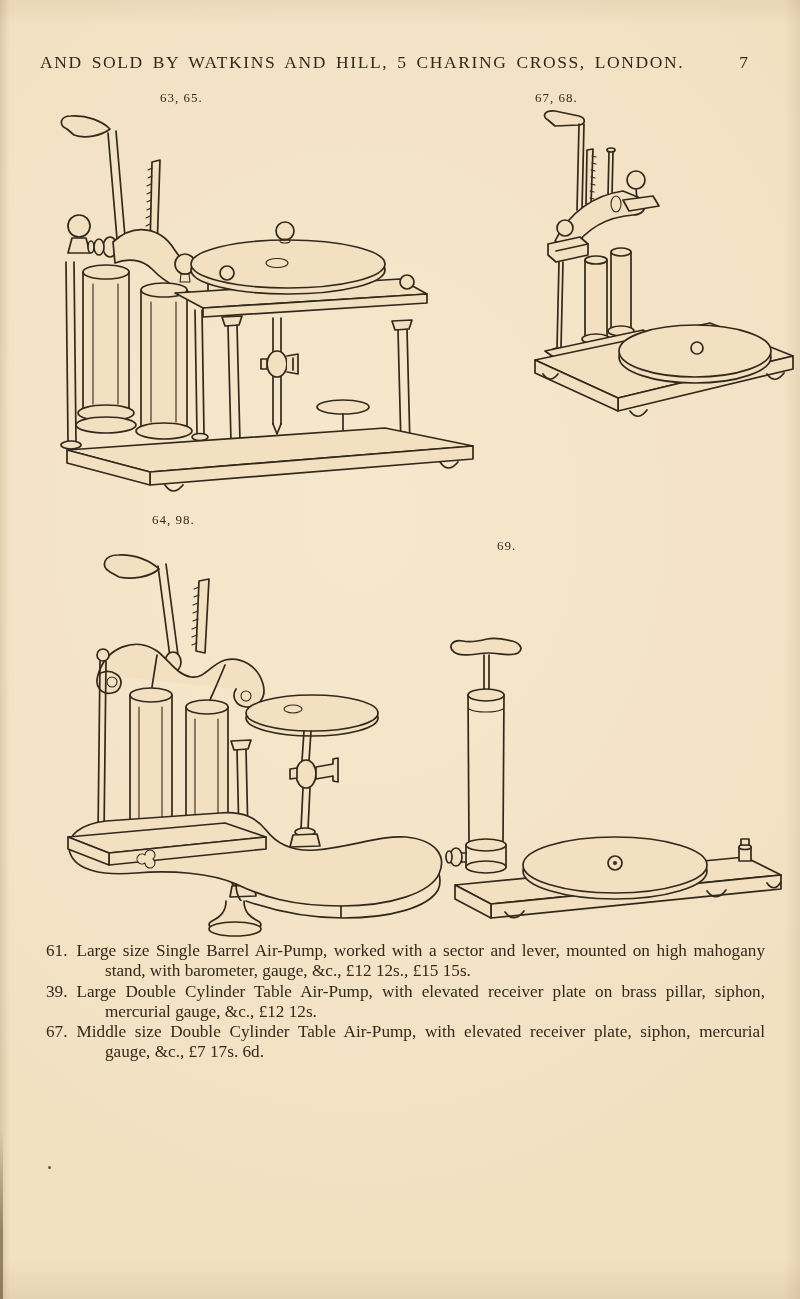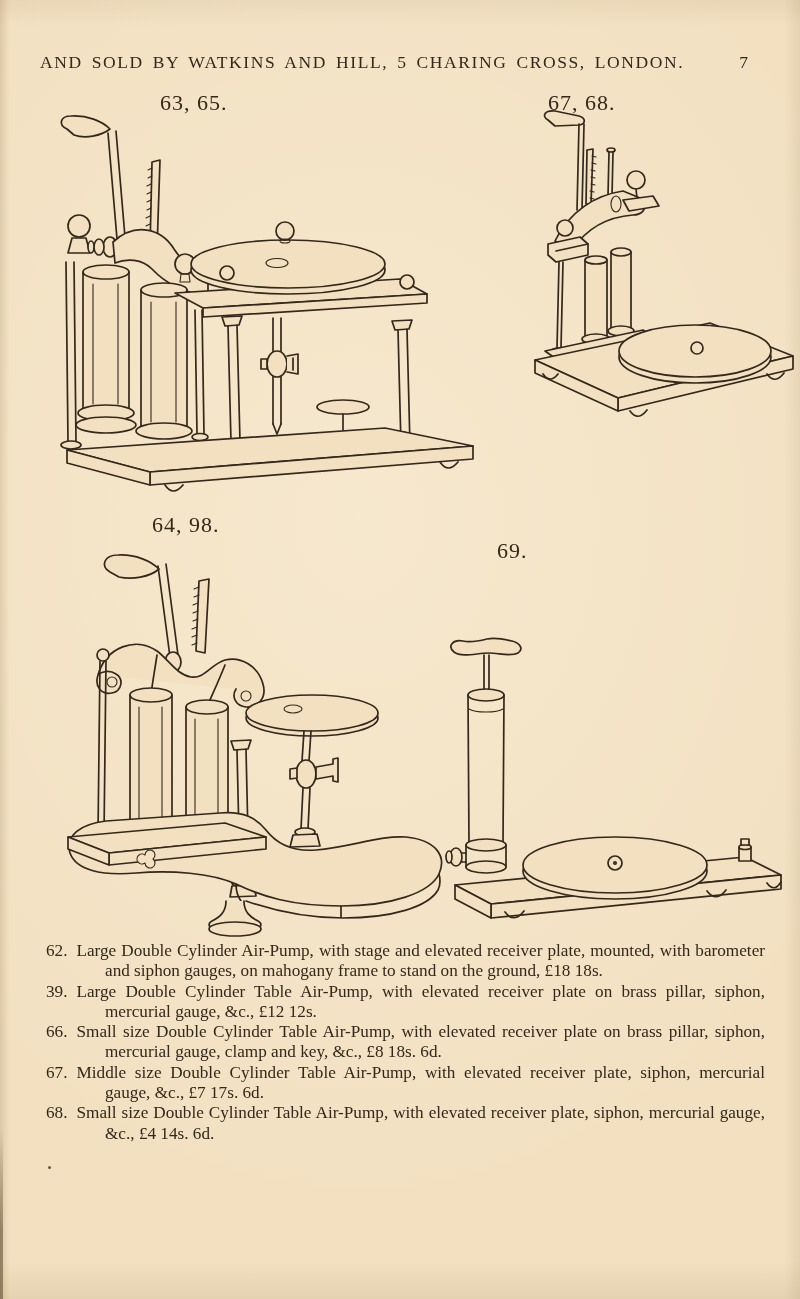--- a/index.html
+++ b/index.html
@@ -31,21 +31,21 @@
     letter-spacing:1.6px;
     word-spacing:3px;
     white-space:nowrap;
   }
   .page-number{
     position:absolute;top:52px;right:52px;
     font-size:17.5px;
   }
   .fig-label{
     position:absolute;
-    font-size:22px;
+    font-size:13px;
     letter-spacing:1px;
   }
   .figure svg{display:block;}
   svg{color:var(--ink);}
   svg path, svg line, svg ellipse, svg circle, svg polygon, svg polyline, svg rect{
     stroke:currentColor;
     stroke-width:1.7;
     fill:none;
     stroke-linecap:round;
     stroke-linejoin:round;
@@ -154,21 +154,21 @@
     <line x1="152" y1="332" x2="350" y2="320"></line>
     <line x1="152" y1="338" x2="350" y2="326"></line>
 
     <polygon class="fill" points="12,338 330,316 418,334 95,360"></polygon>
     <polygon class="fill" points="95,360 418,334 418,347 95,373"></polygon>
     <polygon class="fill" points="12,338 95,360 95,373 12,351"></polygon>
     <path d="M110,373 q8,12 18,0 M385,350 q8,12 18,0"></path>
   </svg>
 </div>
 
-<span class="fig-label" style="left:548px;top:90px;">67, 68.</span>
+<span class="fig-label" style="left:535px;top:90px;">67, 68.</span>
 <div class="figure" style="position:absolute;left:495px;top:108px;">
   <svg width="305" height="395" viewBox="0 0 305 395">
 
     <path class="fill" d="M53,12 C46,8 50,2 60,3 L84,8 C91,10 91,16 84,17 L60,18 Z"></path>
     <line x1="84" y1="16" x2="82" y2="102"></line>
     <line x1="89" y1="16" x2="87" y2="102"></line>
 
     <polygon class="fill" points="92,42 98,41 96,96 91,96"></polygon>
     <path class="thin" d="M97,48 l4,1 M97,55 l4,1 M96,62 l4,1 M96,69 l4,1 M96,76 l4,1 M95,83 l4,1 M95,90 l4,1"></path>
 
@@ -309,20 +309,18 @@
     <circle class="fill" cx="170" cy="268" r="7"></circle>
     <circle cx="170" cy="268" r="1.2"></circle>
 
     <path class="fill" d="M294,252 L294,266 L306,266 L306,252"></path>
     <ellipse class="fill" cx="300" cy="252" rx="6" ry="2.5"></ellipse>
     <path class="fill" d="M296,244 L304,244 L304,250 L296,250 Z"></path>
   </svg>
 </div>
 
 <div class="catalog">
-  <p class="item"><span class="num">62.</span><span>Large Double Cylinder Air-Pump, with stage and elevated receiver plate, mounted, with barometer and siphon gauges, on mahogany frame to stand on the ground, £18 18s.</span></p>
+  <p class="item"><span class="num">61.</span><span>Large size Single Barrel Air-Pump, worked with a sector and lever, mounted on high mahogany stand, with barometer, gauge, &amp;c., £12 12s., £15 15s.</span></p>
   <p class="item"><span class="num">39.</span><span>Large Double Cylinder Table Air-Pump, with elevated receiver plate on brass pillar, siphon, mercurial gauge, &amp;c., £12 12s.</span></p>
-  <p class="item"><span class="num">66.</span><span>Small size Double Cylinder Table Air-Pump, with elevated receiver plate on brass pillar, siphon, mercurial gauge, clamp and key, &amp;c., £8 18s. 6d.</span></p>
   <p class="item"><span class="num">67.</span><span>Middle size Double Cylinder Table Air-Pump, with elevated receiver plate, siphon, mercurial gauge, &amp;c., £7 17s. 6d.</span></p>
-  <p class="item"><span class="num">68.</span><span>Small size Double Cylinder Table Air-Pump, with elevated receiver plate, siphon, mercurial gauge, &amp;c., £4 14s. 6d.</span></p>
 </div>
 
 <div class="artifact-dot"></div>
 
 </body></html>

